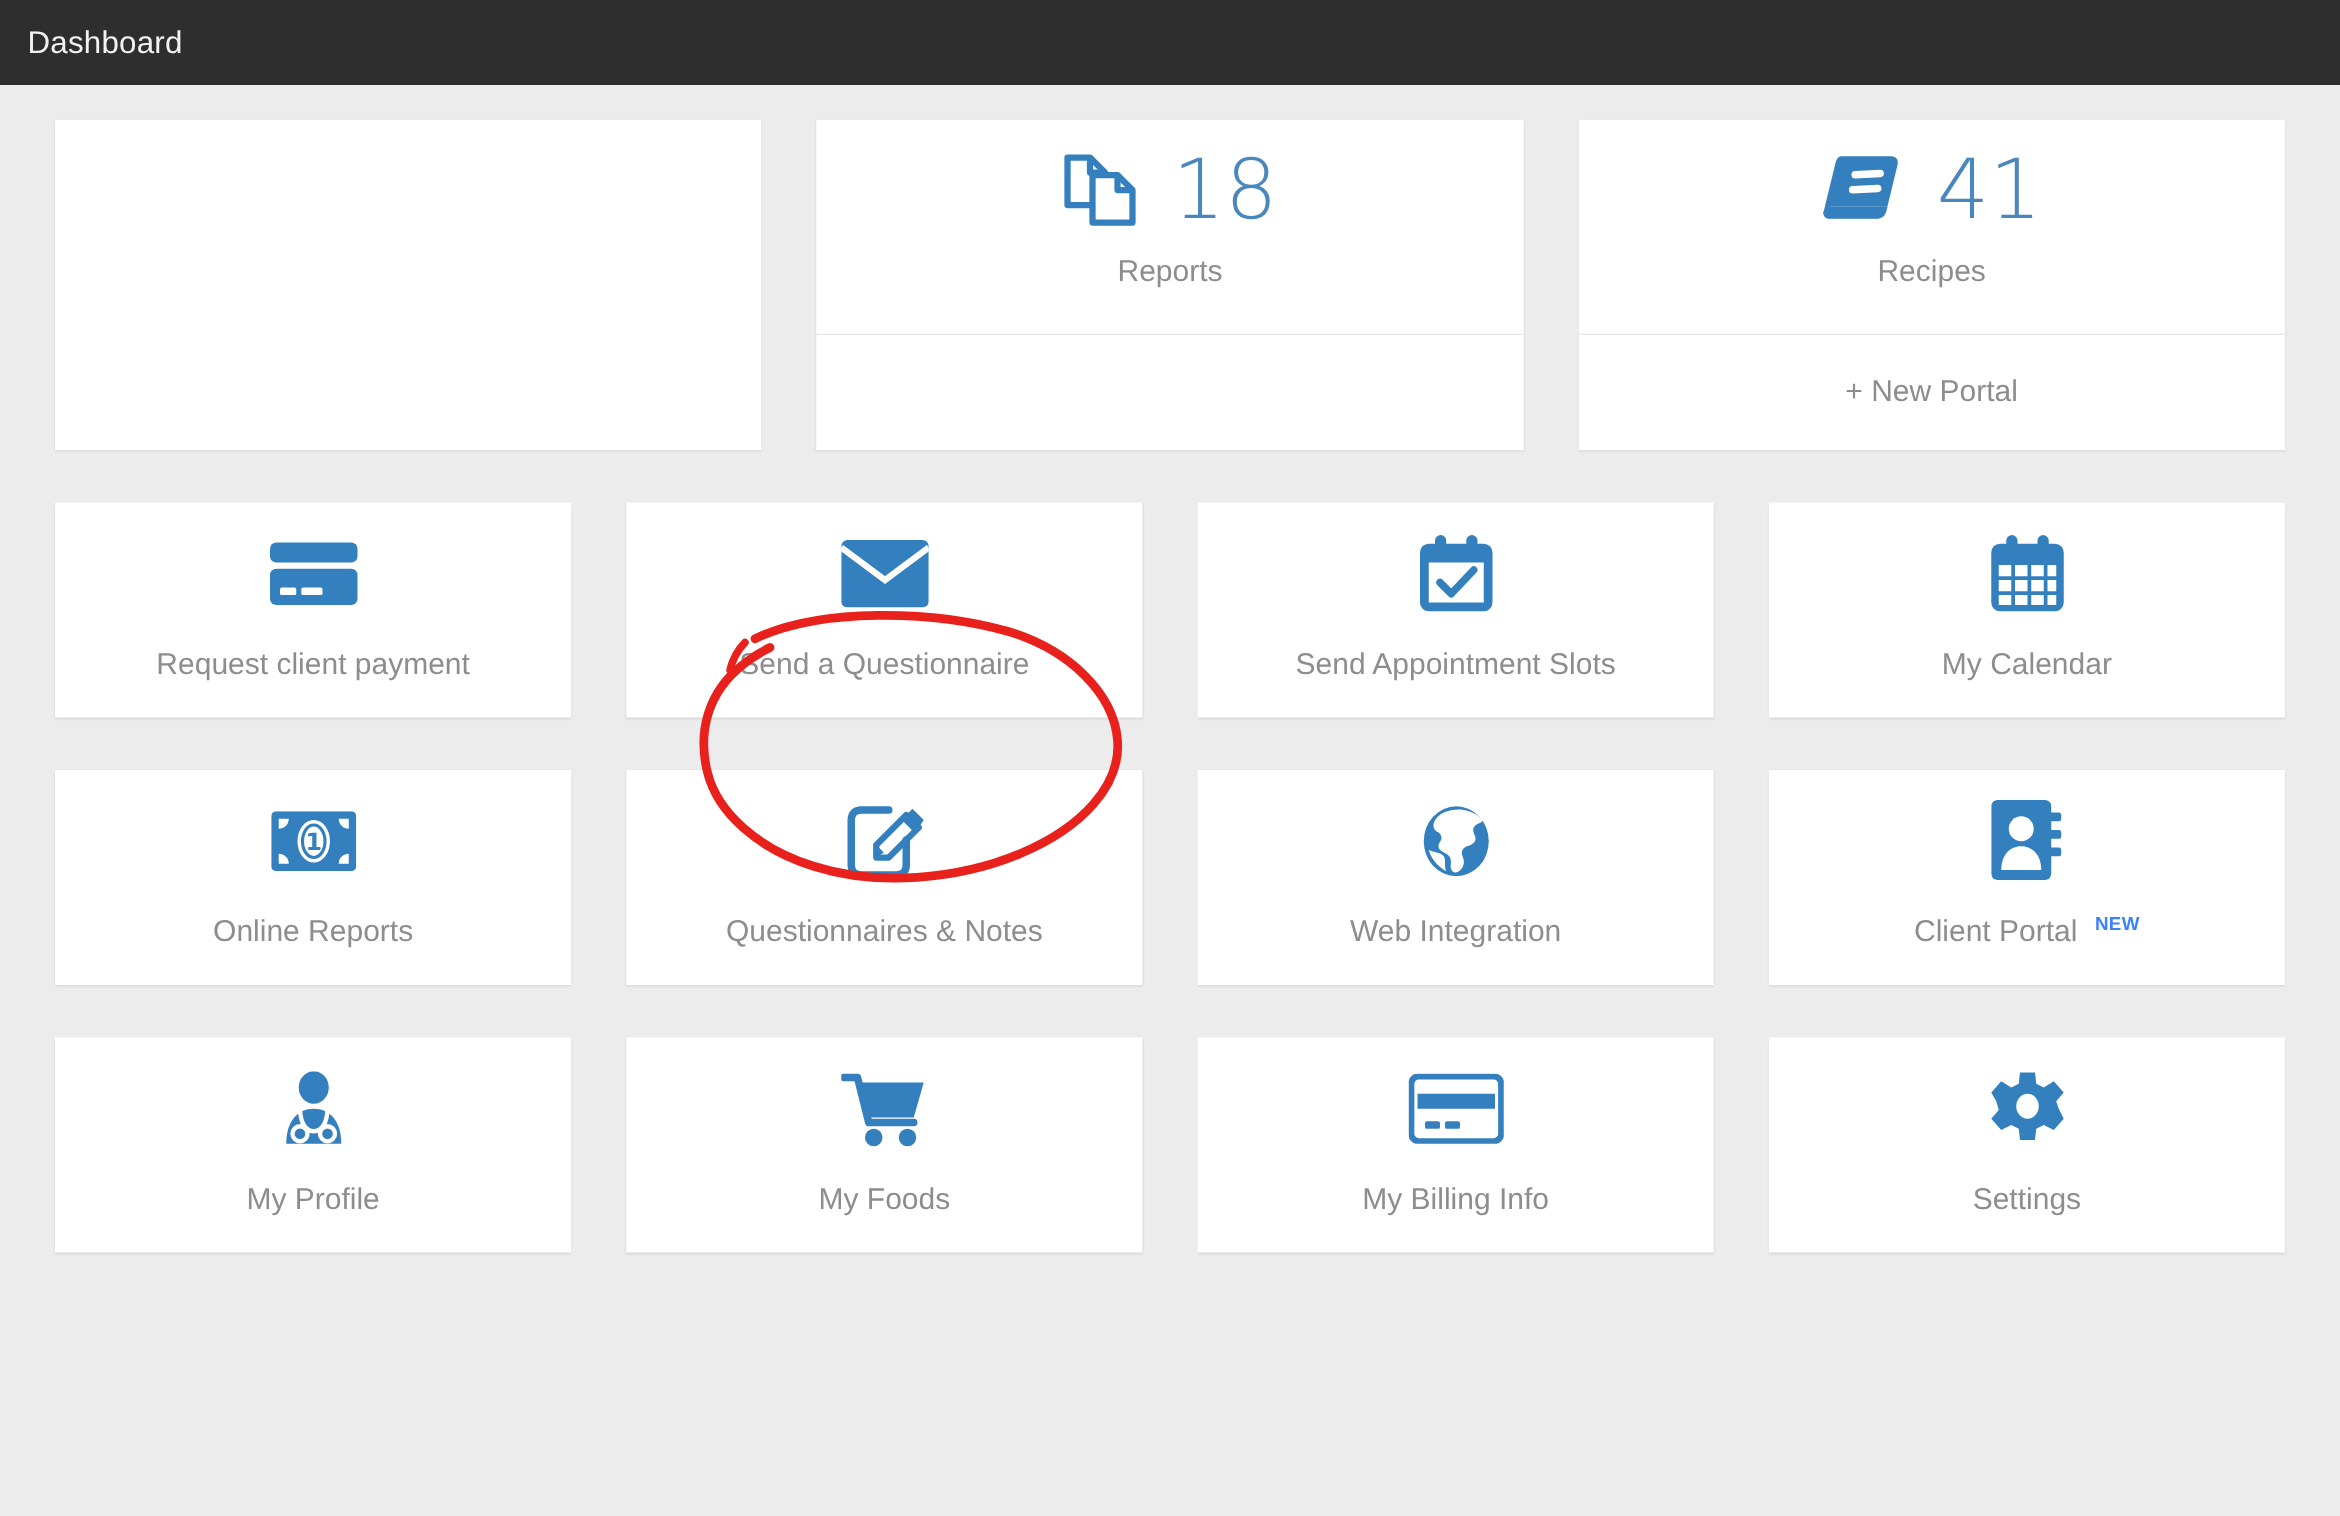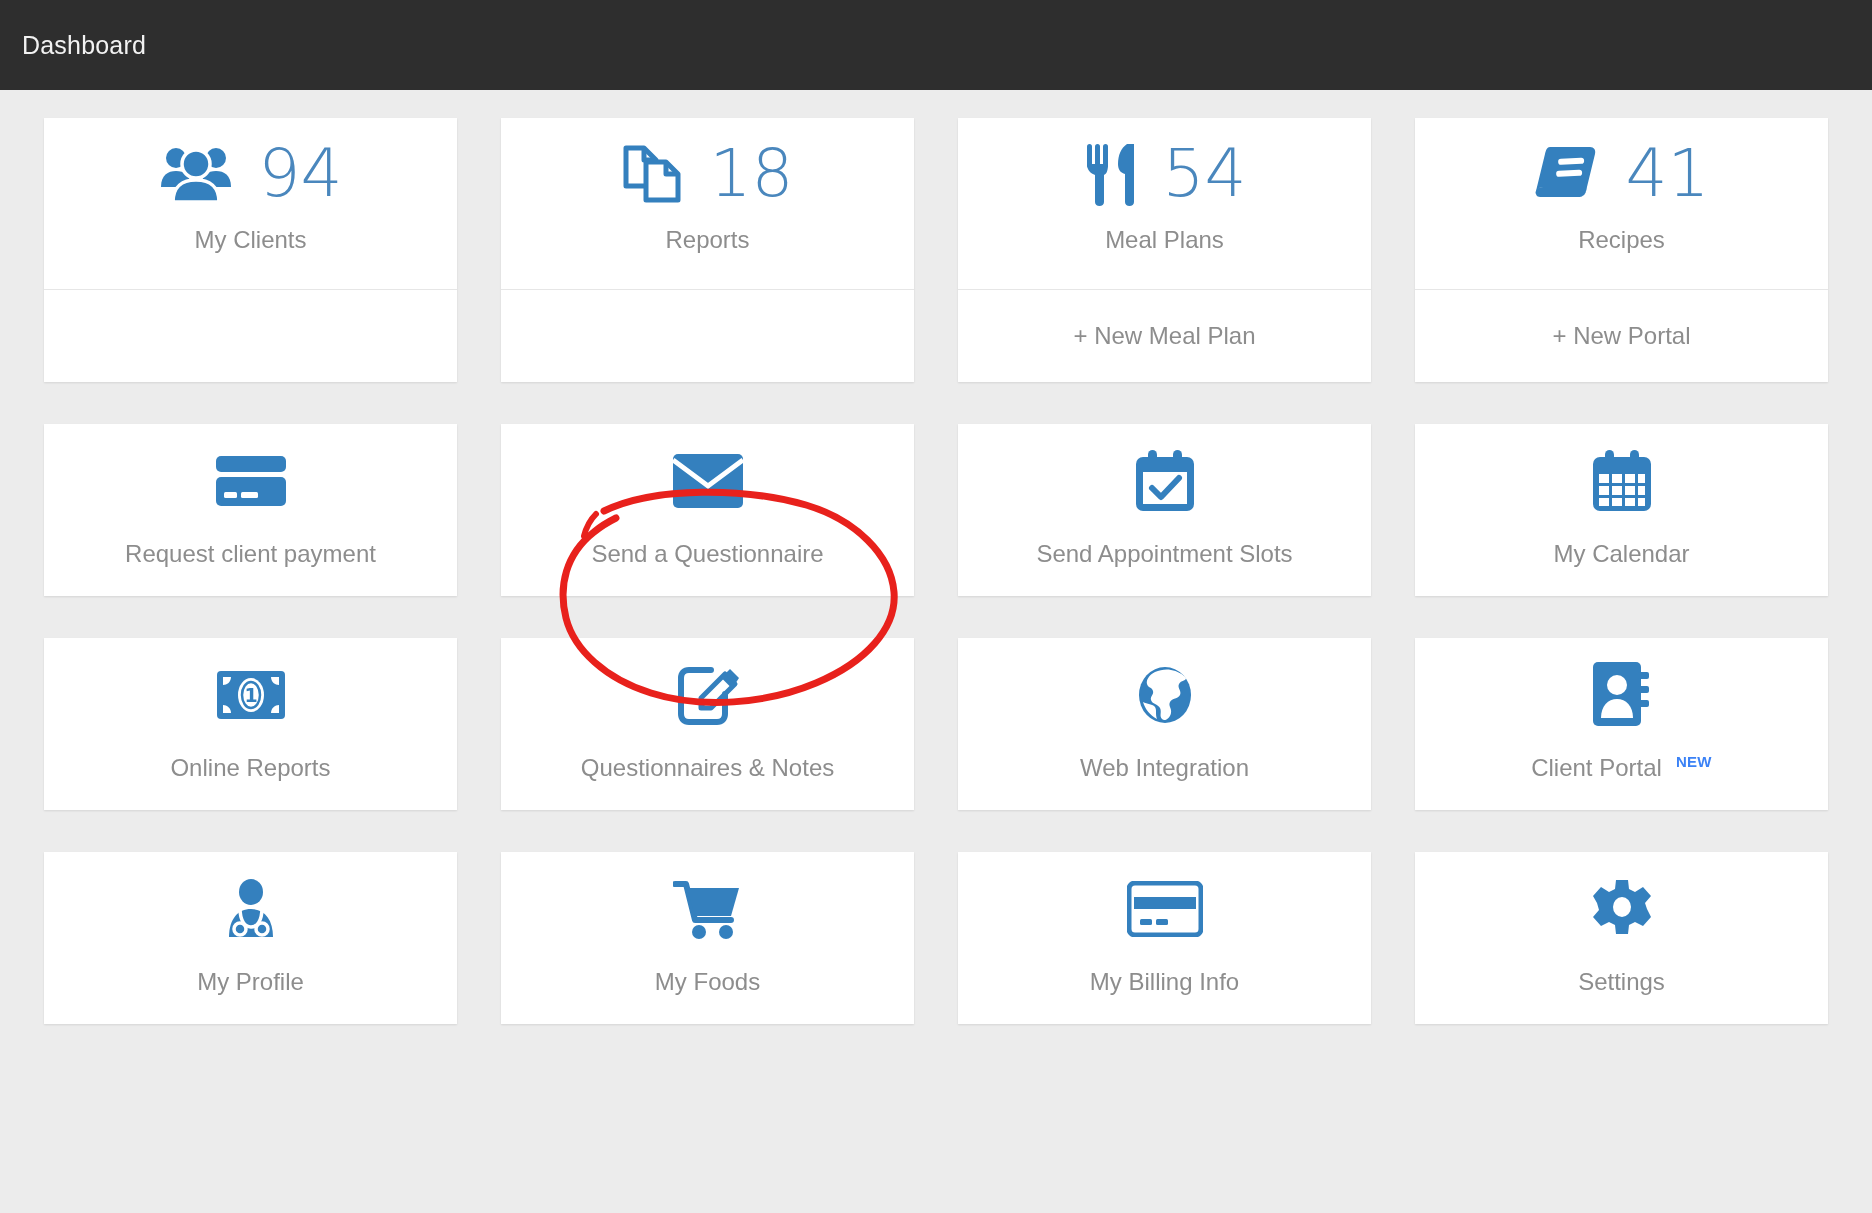--- a/index.html
+++ b/index.html
@@ -10,21 +10,21 @@
     width: 1872px;
     height: 1213px;
     background: #ececec;
     font-family: "Liberation Sans", sans-serif;
     overflow: hidden;
     position: relative;
   }
 
   
   .topbar {
-    height: 90px;
+    height: 68px;
     background: #2e2e2e;
     display: flex;
     align-items: center;
     padding-left: 22px;
     box-sizing: border-box;
   }
   .topbar-title {
     color: #f2f2f2;
     font-size: 25px;
     font-weight: 400;
@@ -139,73 +139,39 @@
 
 <div class="topbar">
   <span class="topbar-title">Dashboard</span>
 </div>
 
 <div class="grid">
 
   <div class="row">
 
     <div class="card">
-      <div class="stat-top">
-        <div class="stat-headline">
-          <span class="stat-icon">
-            <svg width="74" height="58" viewBox="0 0 74 58">
-              <circle cx="17" cy="13" r="10" fill="#3480BE"></circle>
-              <circle cx="57" cy="13" r="10" fill="#3480BE"></circle>
-              <path d="M2 42 C2 30 9 26 17 26 C25 26 32 30 32 42 Z" fill="#3480BE"></path>
-              <path d="M42 42 C42 30 49 26 57 26 C65 26 72 30 72 42 Z" fill="#3480BE"></path>
-              <circle cx="37" cy="19" r="14" fill="#3480BE" stroke="#ffffff" stroke-width="3.5"></circle>
-              <path d="M14 57 C14 41 24 35 37 35 C50 35 60 41 60 57 Z" fill="#3480BE" stroke="#ffffff" stroke-width="3.5"></path>
-            </svg>
-          </span>
-          <span class="stat-number">94</span>
-        </div>
-        <span class="stat-label">My Clients</span>
-      </div>
     </div>
 
     <div class="card">
       <div class="stat-top">
         <div class="stat-headline">
           <span class="stat-icon">
             <svg width="62" height="64" viewBox="0 0 62 64">
               <path d="M4 6 L22 6 L34 18 L34 44 L4 44 Z" fill="none" stroke="#3480BE" stroke-width="5" stroke-linejoin="round"></path>
               <path d="M22 6 L22 18 L34 18" fill="none" stroke="#3480BE" stroke-width="5" stroke-linejoin="round"></path>
               <path d="M24 20 L44 20 L56 32 L56 58 L24 58 Z" fill="#ffffff" stroke="#3480BE" stroke-width="5" stroke-linejoin="round"></path>
               <path d="M44 20 L44 32 L56 32" fill="none" stroke="#3480BE" stroke-width="5" stroke-linejoin="round"></path>
             </svg>
           </span>
           <span class="stat-number">18</span>
         </div>
         <span class="stat-label">Reports</span>
       </div>
     </div>
 
-    <div class="card">
-      <div class="stat-top">
-        <div class="stat-headline">
-          <span class="stat-icon">
-            <svg width="54" height="64" viewBox="0 0 54 64">
-              <rect x="4" y="2" width="5" height="24" rx="2.5" fill="#3480BE"></rect>
-              <rect x="12" y="2" width="5" height="24" rx="2.5" fill="#3480BE"></rect>
-              <rect x="20" y="2" width="5" height="24" rx="2.5" fill="#3480BE"></rect>
-              <path d="M4 22 C4 30 10 32 12 33 L12 60 C12 62.5 14 64 16.5 64 C19 64 21 62.5 21 60 L21 33 C23 32 25 30 25 22 Z" fill="#3480BE"></path>
-              <path d="M44 2 C38 6 35 13 35 22 C35 28 38 31 42 32 L42 60 C42 62.5 44 64 46.5 64 C49 64 51 62.5 51 60 L51 2 Z" fill="#3480BE"></path>
-            </svg>
-          </span>
-          <span class="stat-number">54</span>
-        </div>
-        <span class="stat-label">Meal Plans</span>
-      </div>
-      <div class="stat-action">+ New Meal Plan</div>
-    </div>
 
     <div class="card">
       <div class="stat-top">
         <div class="stat-headline">
           <span class="stat-icon">
             <svg width="66" height="62" viewBox="0 0 66 62">
               <path d="M16 4 L56 4 C60 4 62 7 61 11 L52 48 C51 52 48 54 44 54 L6 54 C3 54 1 51 2 48 L11 11 C12 7 13 4 16 4 Z" fill="#3480BE"></path>
               <path d="M6 54 L44 54 C48 54 51 52 52 48 L53 44 L9 44 C5 44 3 47 2 50 C1 53 3 54 6 54 Z" fill="#ffffff"></path>
               <path d="M9 44 L53 44 L52 48 C51 52 48 54 44 54 L6 54 C3 54 1 51 2 48 C3 46 5 44 9 44 Z" fill="#3480BE"></path>
               <rect x="24" y="16" width="26" height="6" rx="3" transform="rotate(-3 24 16)" fill="#ffffff"></rect>

